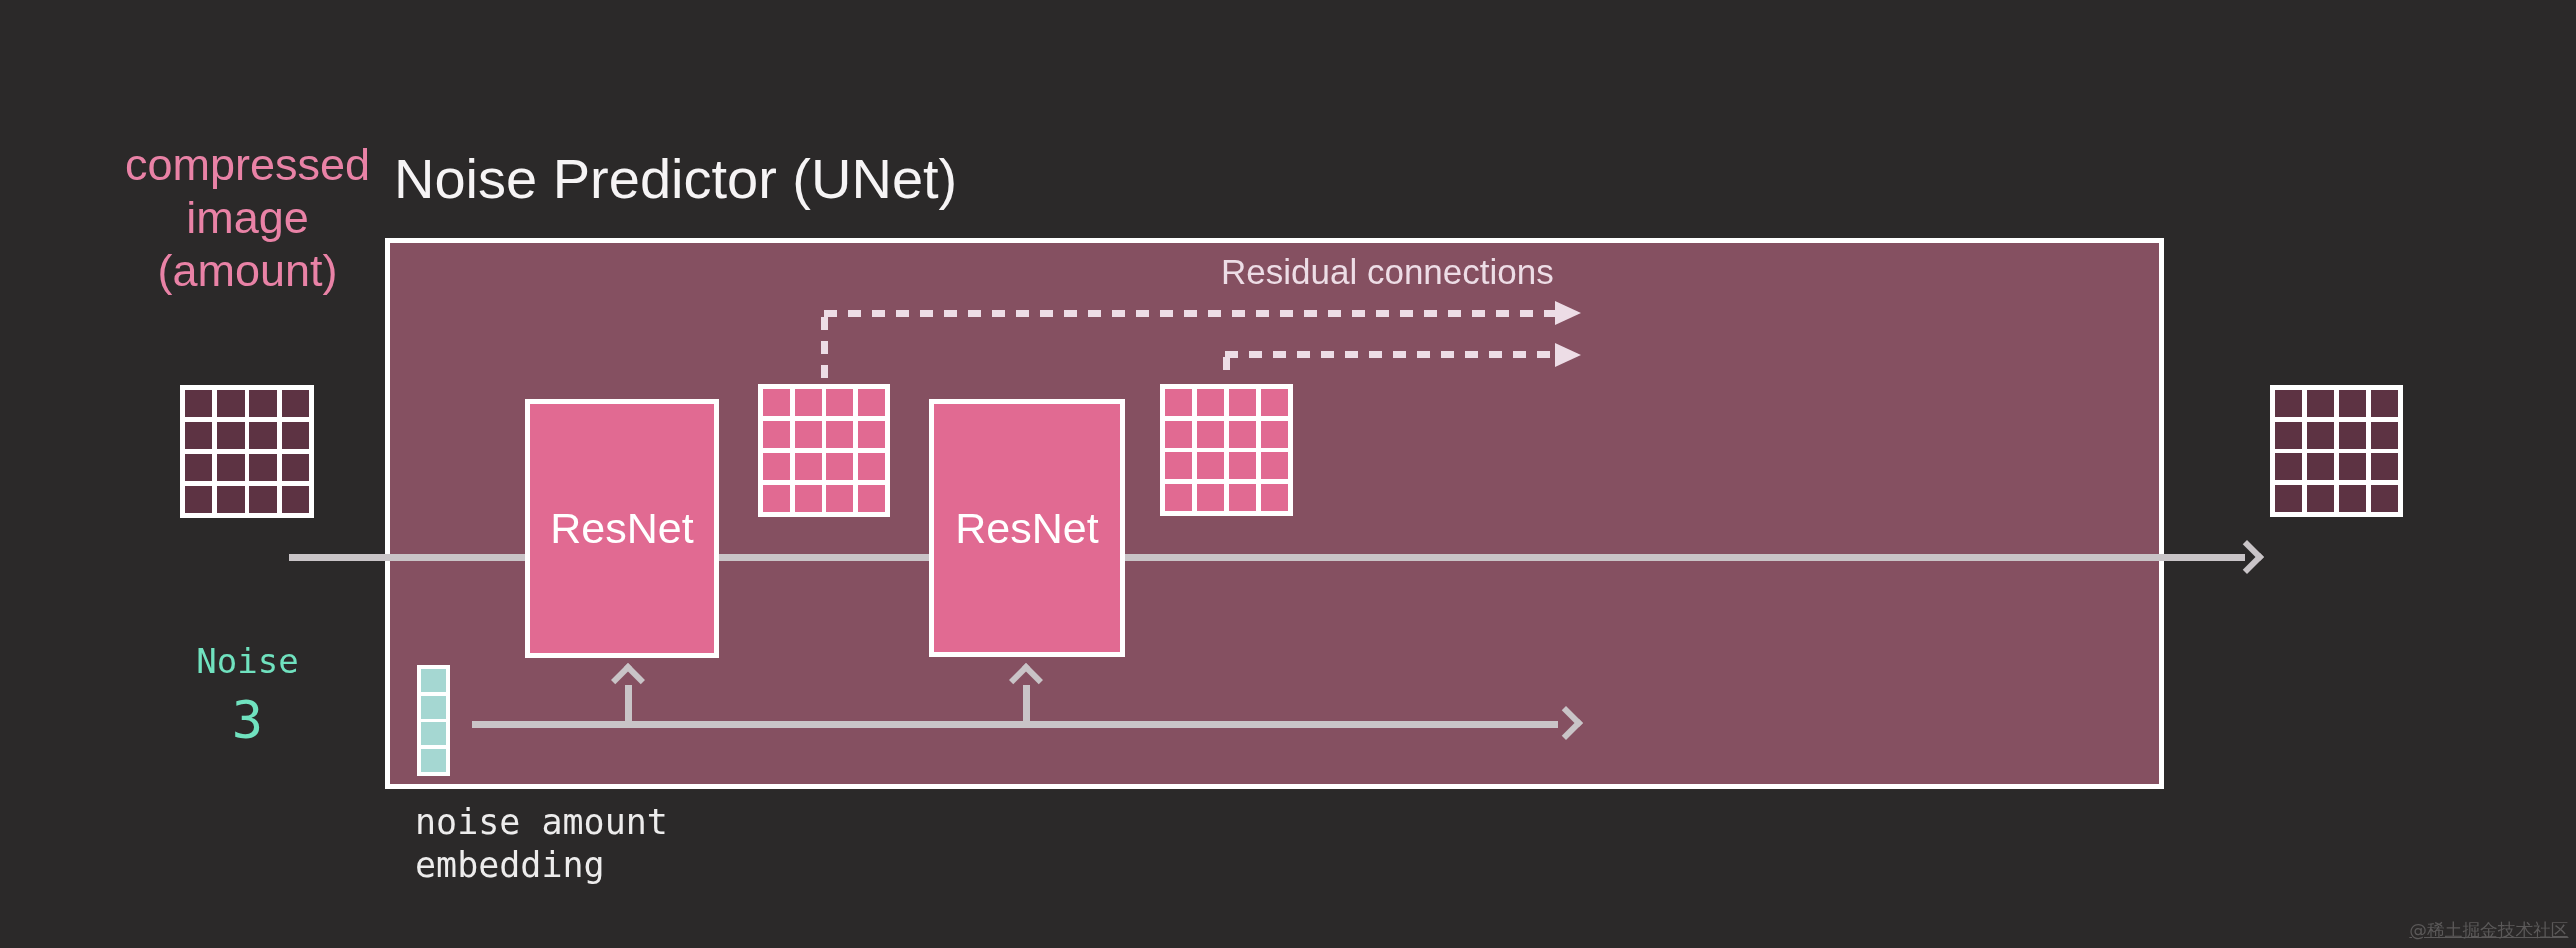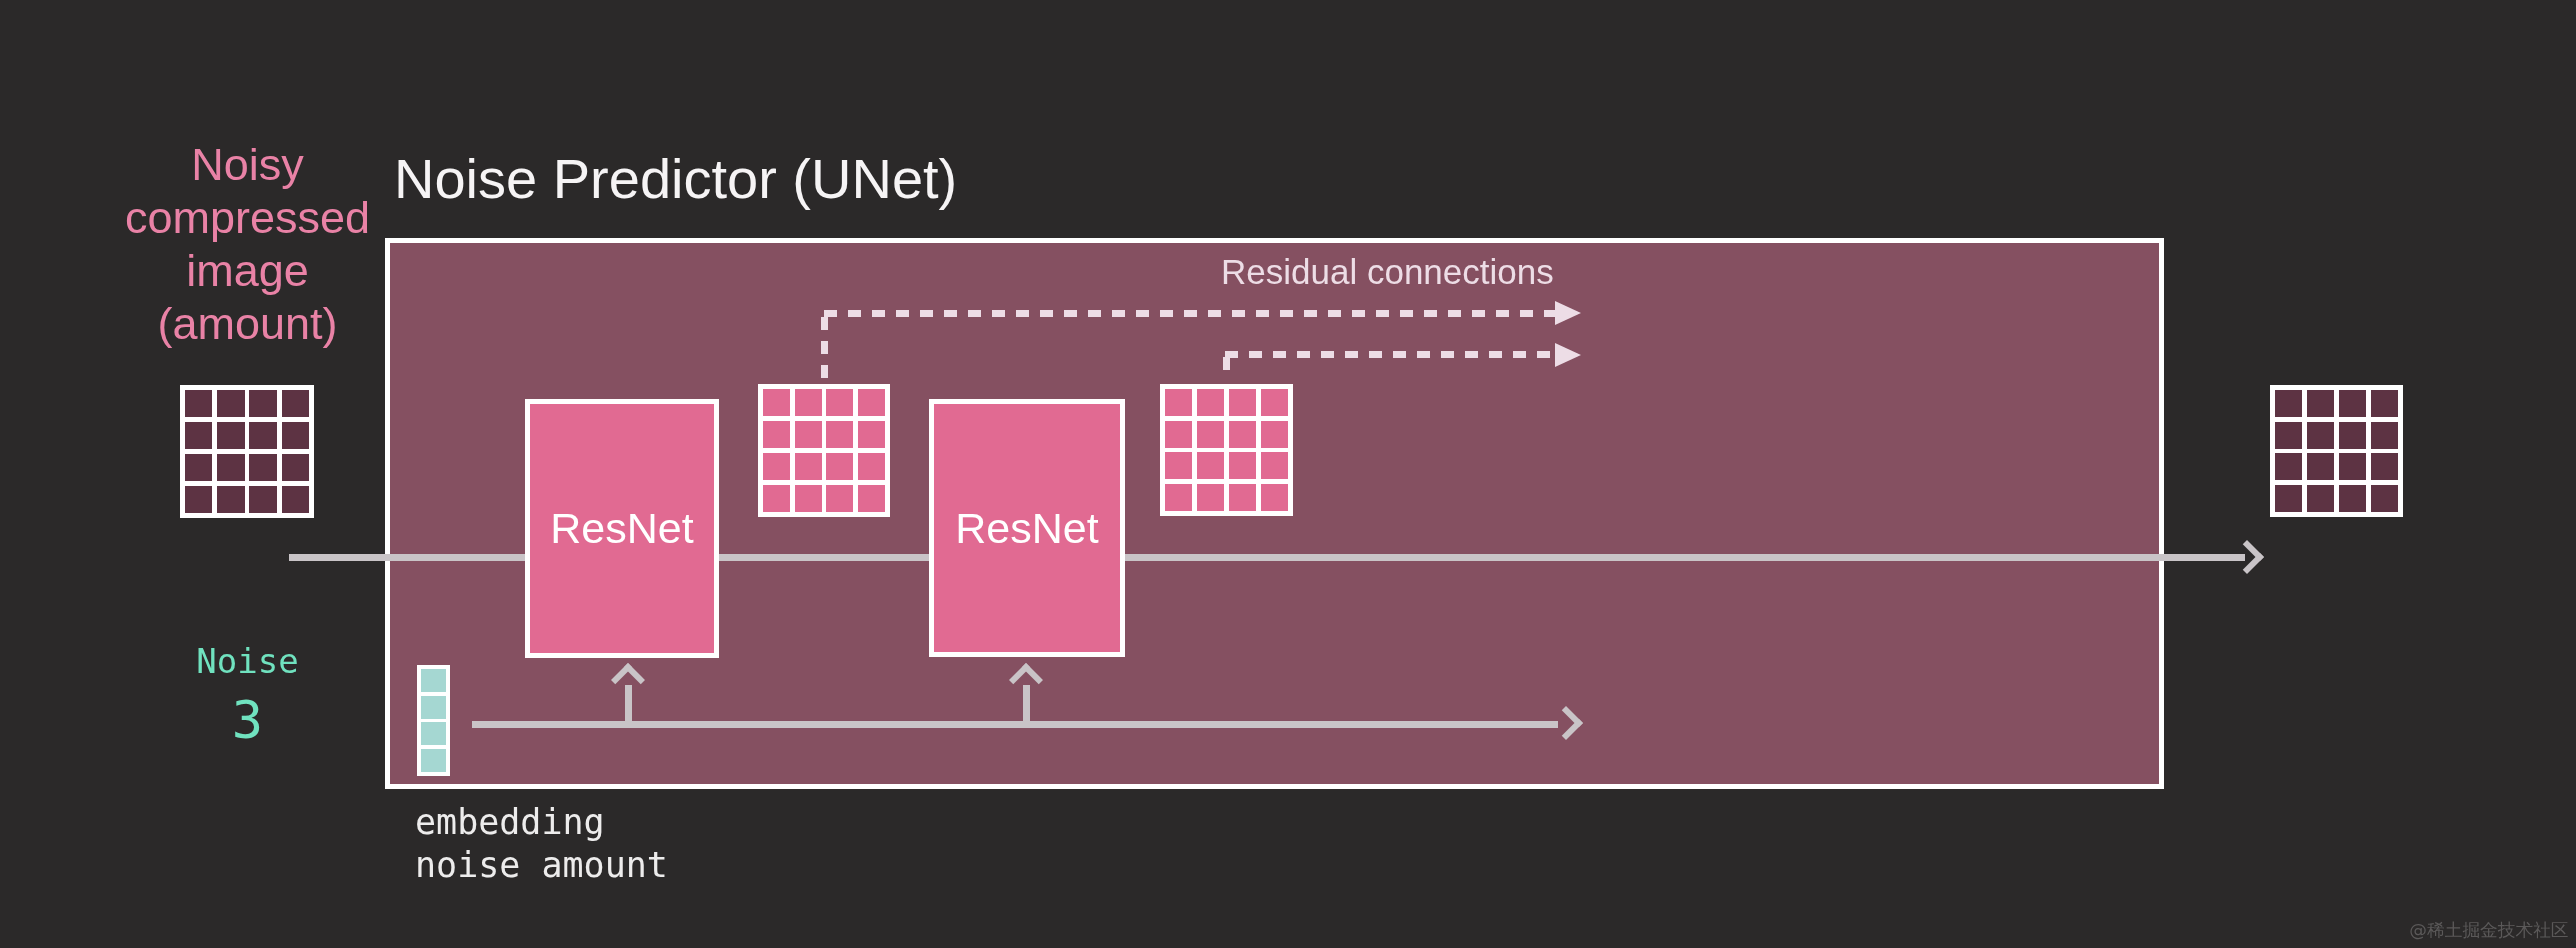--- a/index.html
+++ b/index.html
@@ -21,21 +21,21 @@
   .residual-label{left:1221px;top:250px;width:373px;
     color:var(--dash);font-size:35px;line-height:43px;z-index:2;}
   .right-label{left:2175px;top:259px;width:332px;text-align:center;
     color:var(--pink-text);font-size:41px;line-height:55px;z-index:2;}
   .noise-amount{left:89px;top:631px;width:317px;text-align:center;
     color:var(--mint);font-family:"DejaVu Sans Mono",monospace;font-size:34px;line-height:60px;z-index:2;}
   .noise-amount .big{font-size:52px;line-height:58px;}
   .embed-label{left:415px;top:801px;color:var(--light-text);
     font-family:"DejaVu Sans Mono",monospace;font-size:35px;line-height:43px;z-index:2;}
   .watermark{right:7.5px;bottom:5.6px;color:var(--watermark);font-size:17.7px;z-index:5;
-    font-family:"DejaVu Sans",sans-serif;}
+    font-family:"DejaVu Sans",sans-serif;text-decoration:underline;}
 
   
   .unet-box{left:385px;top:238px;width:1779px;height:551px;
     background:var(--box-fill);border:5.6px solid var(--white);z-index:1;}
 
   
   .resnet{width:194px;height:259px;background:var(--pink);border:5.6px solid var(--white);
     display:flex;align-items:center;justify-content:center;color:var(--white);
     font-size:43px;z-index:4;}
   .resnet1{left:525px;top:399px;}
@@ -77,21 +77,20 @@
     border-top:12px solid transparent;border-bottom:12px solid transparent;z-index:2;}
   .tri1{left:1555px;top:301px;}
   .tri2{left:1555px;top:343px;}
 </style>
 </head>
 <body>
 
 <div class="canvas">
 
   <div class="abs left-label">
-    <div>Noisy</div>
     <div>compressed</div>
     <div>image</div>
     <div>(amount)</div>
   </div>
 
   <div class="abs title">Noise Predictor (UNet)</div>
 
   <div class="abs unet-box"></div>
 
   <div class="abs residual-label">Residual connections</div>
@@ -197,21 +196,21 @@
   <div class="abs chev chev-up up-chev1"></div>
   <div class="abs vline up-shaft2"></div>
   <div class="abs chev chev-up up-chev2"></div>
 
   <div class="abs noise-amount">
     <div>Noise</div>
     <div class="big">3</div>
   </div>
 
   <div class="abs embed-label">
+    <div>noise amount</div>
     <div>embedding</div>
-    <div>noise amount</div>
   </div>
 
 
   <div class="abs watermark">@稀土掘金技术社区</div>
 
 </div>
 
 
 </body></html>

